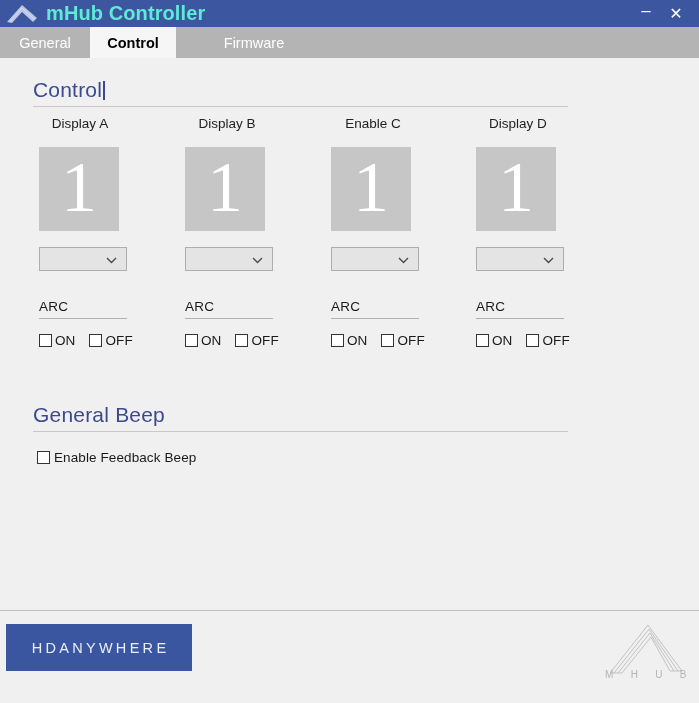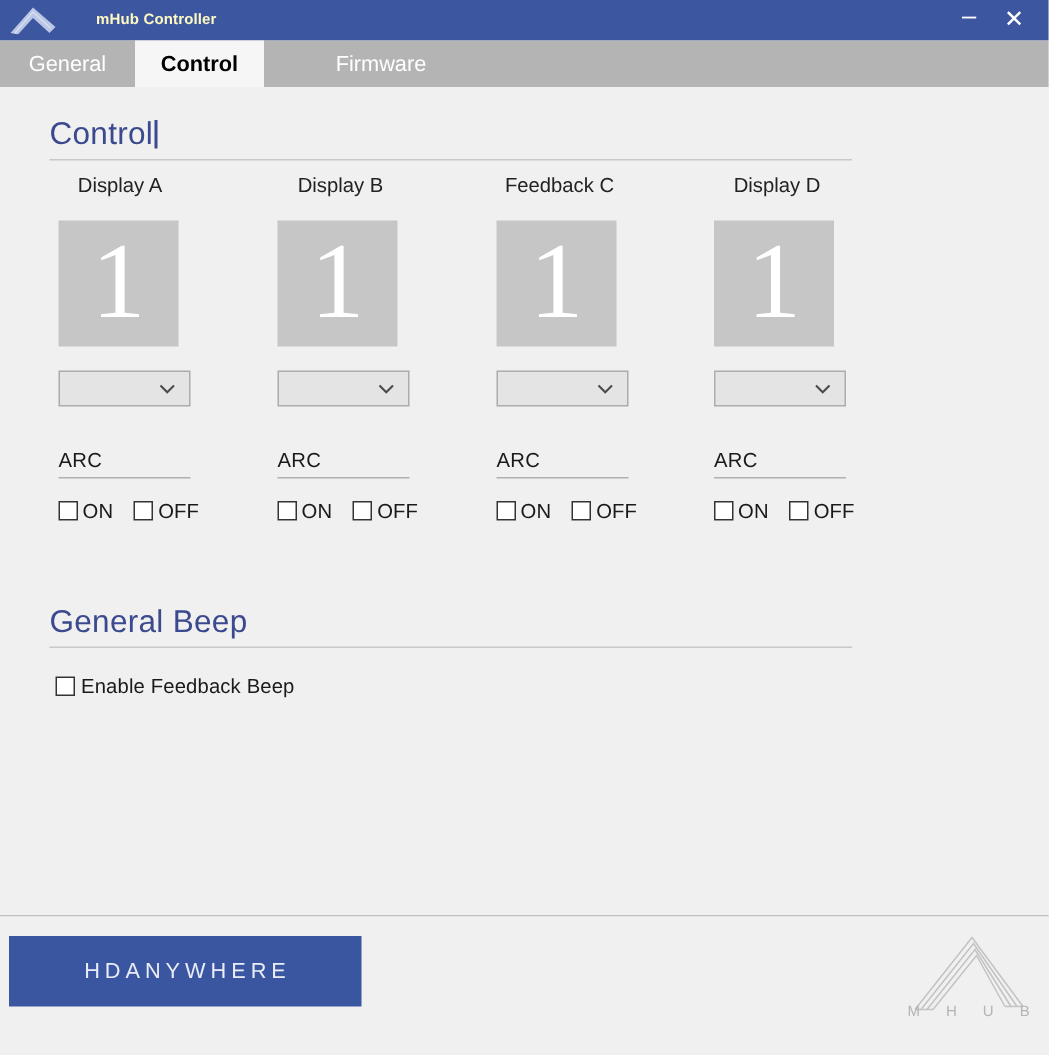--- a/index.html
+++ b/index.html
@@ -24,24 +24,24 @@
     display: flex;
     align-items: center;
   }
   .title-icon {
     width: 46px; height: 27px;
     position: relative;
     flex: 0 0 auto;
   }
   .title-icon svg { position: absolute; left: 6px; top: 3px; }
   .title-text {
-    color: #fef9c3;
-    font-size: 10px;
+    color: #5eead4;
+    font-size: 20px;
     font-weight: bold;
-    margin-left: 18px;
+    margin-left: 0;
     letter-spacing: 0.1px;
     white-space: nowrap;
   }
   .win-controls {
     margin-left: auto;
     display: flex;
     align-items: center;
     height: 27px;
   }
   .win-btn {
@@ -243,21 +243,21 @@
     left: 0;
     top: 611px;
     width: 699px;
     height: 92px;
     background: #f0f0f0;
   }
   .hda-logo {
     position: absolute;
     left: 6px;
     top: 13px;
-    width: 235px;
+    width: 186px;
     height: 47px;
     background: #3a56a0;
     display: flex;
     align-items: center;
     justify-content: center;
   }
   .hda-logo span {
     color: #e9edf7;
     font-size: 14.5px;
     letter-spacing: 3.3px;
@@ -358,21 +358,21 @@
         <span class="chk-label">ON</span>
       </label>
       <label class="chk-wrap">
         <span class="chkbox"></span>
         <span class="chk-label">OFF</span>
       </label>
     </div>
   </div>
 
   <div class="display-col col-c">
-    <div class="display-label">Feedback C</div>
+    <div class="display-label">Enable C</div>
     <div class="display-box">
       <span class="display-num">1</span>
     </div>
     <div class="display-select">
       <span class="chev">
         <svg width="11" height="7" viewBox="0 0 11 7">
             <path d="M1 1 L5.5 5.5 L10 1" fill="none" stroke="#4a4a4a" stroke-width="1.4"></path>
           </svg>
       </span>
     </div>

